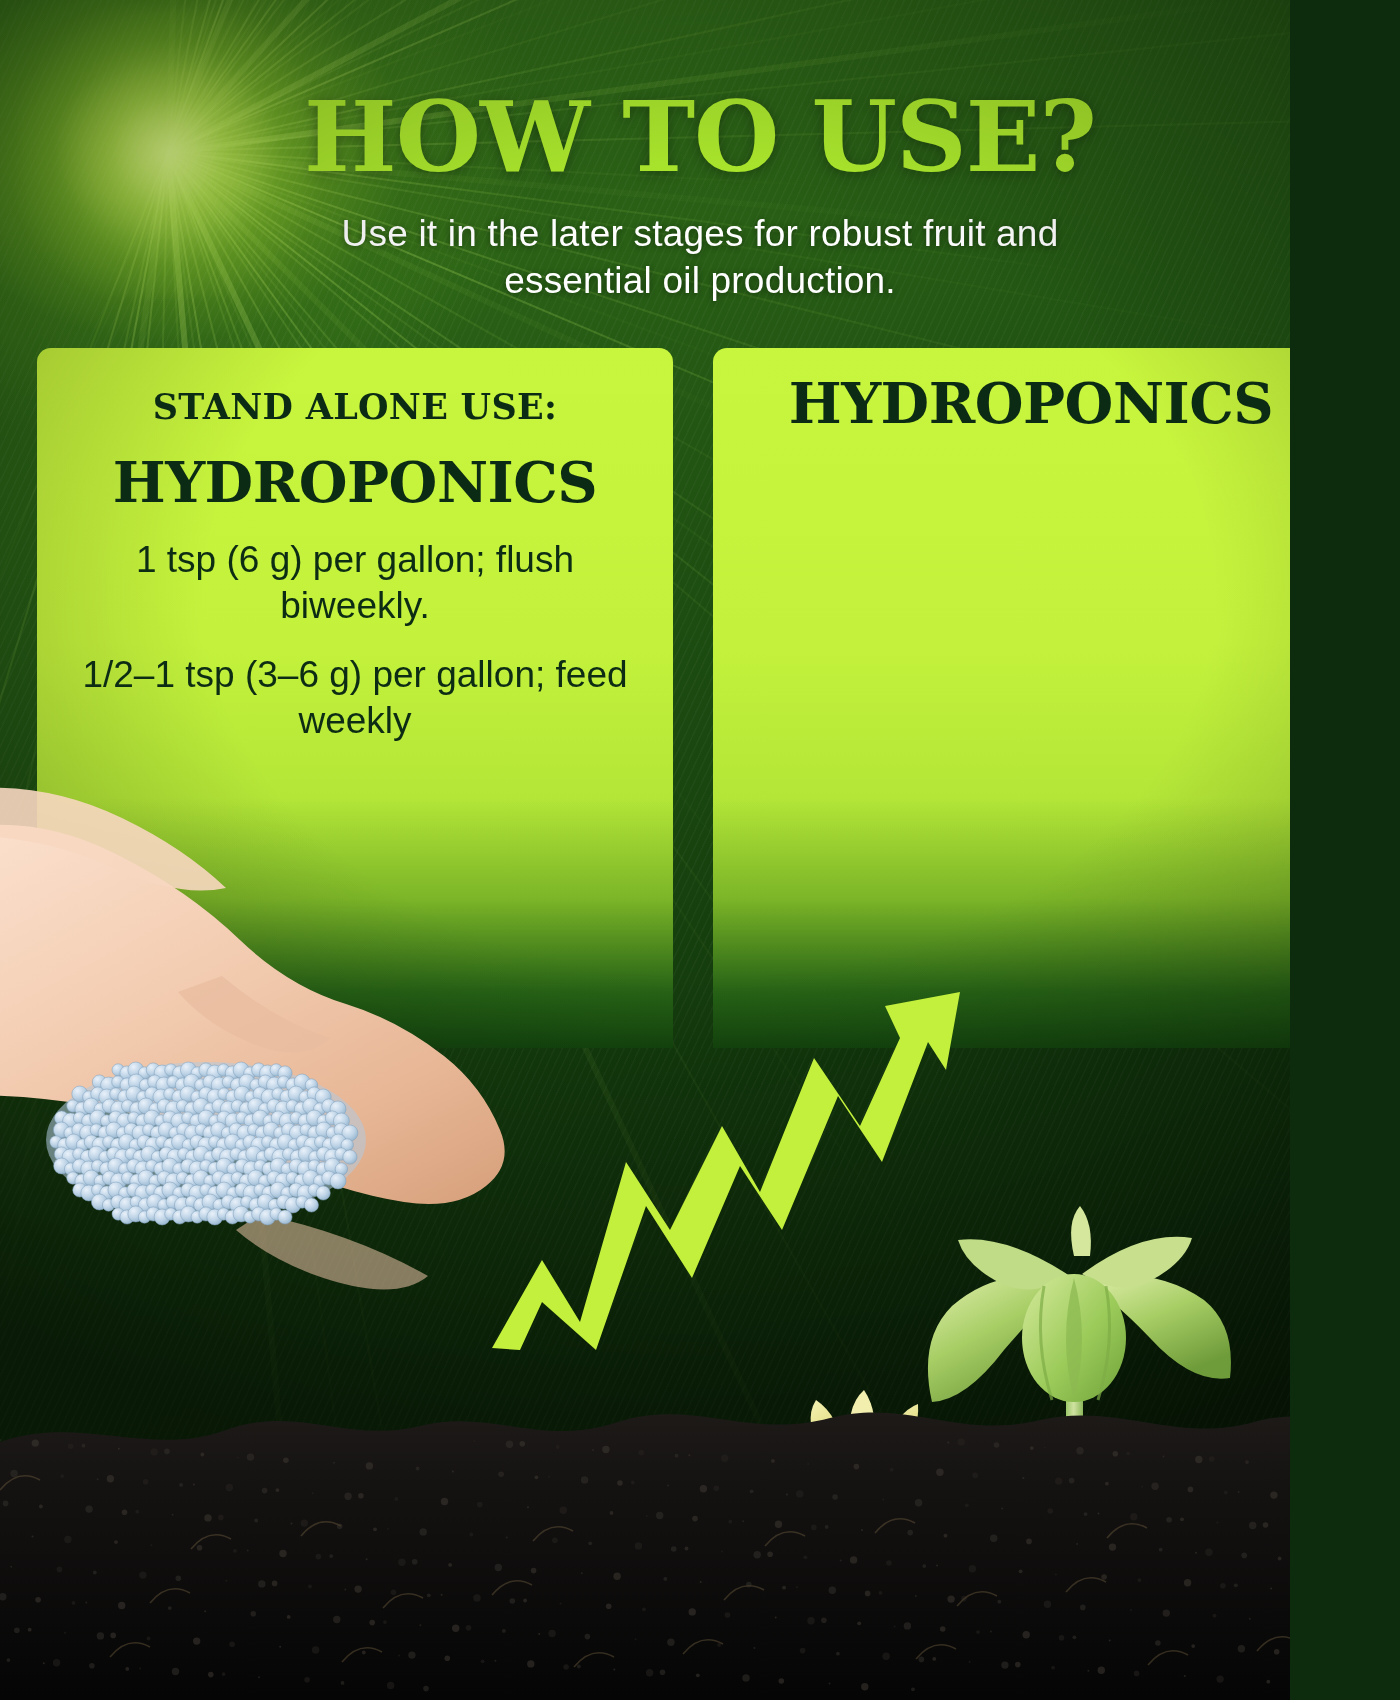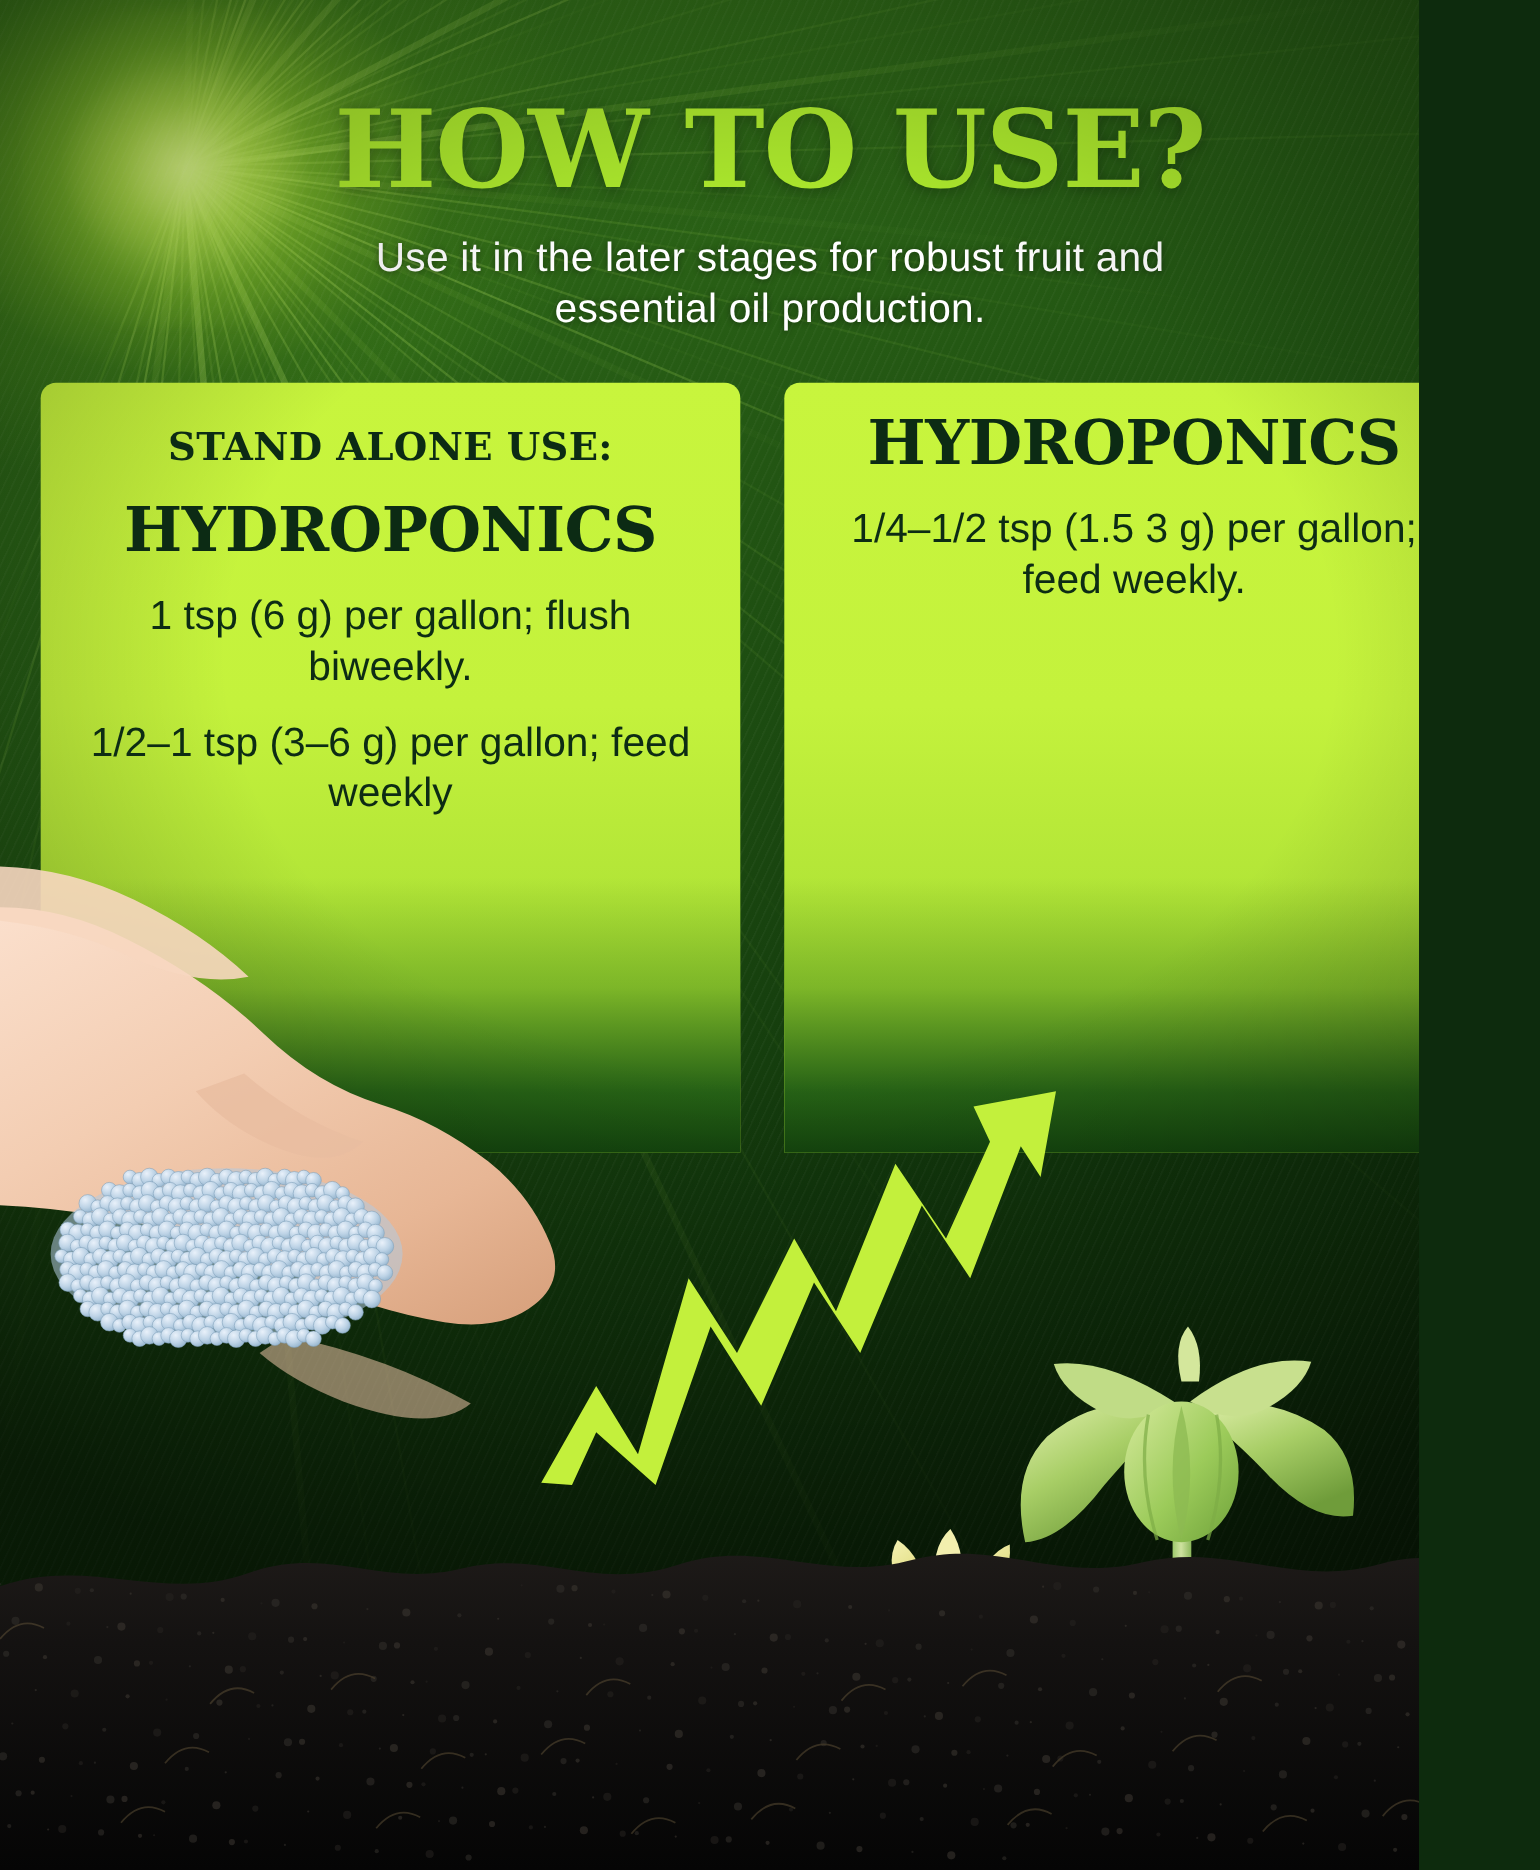--- a/index.html
+++ b/index.html
@@ -218,21 +218,20 @@
       <div class="dose">1 tsp (6 g) per gallon; flush biweekly.</div>
       <div class="method soil">SOIL</div>
       <div class="dose">1/2–1 tsp (3–6 g) per gallon; feed weekly</div>
     </div>
   </div>
 
   <div class="card" id="card-right">
     <div class="card-inner">
       <div class="method">HYDROPONICS</div>
       <div class="method soil">SOIL</div>
-      <div class="dose">1/4–1/2 tsp (1.5 3 g) per gallon; feed weekly.</div>
     </div>
   </div>
 
   <svg class="arrow" viewBox="0 0 560 420">
     <polygon fill="#c3f03c" points="62,418 112,330 150,392 196,232 240,300 292,196 330,262 384,128 430,196 470,108 455,76 530,62 516,140 498,112 452,232 408,166 352,300 310,236 262,348 216,276 166,420 112,372 90,420"></polygon>
   </svg>
 
   <svg class="plants" viewBox="0 0 1400 720">
     <defs>
       <linearGradient id="stemG" x1="0" y1="0" x2="1" y2="0">

